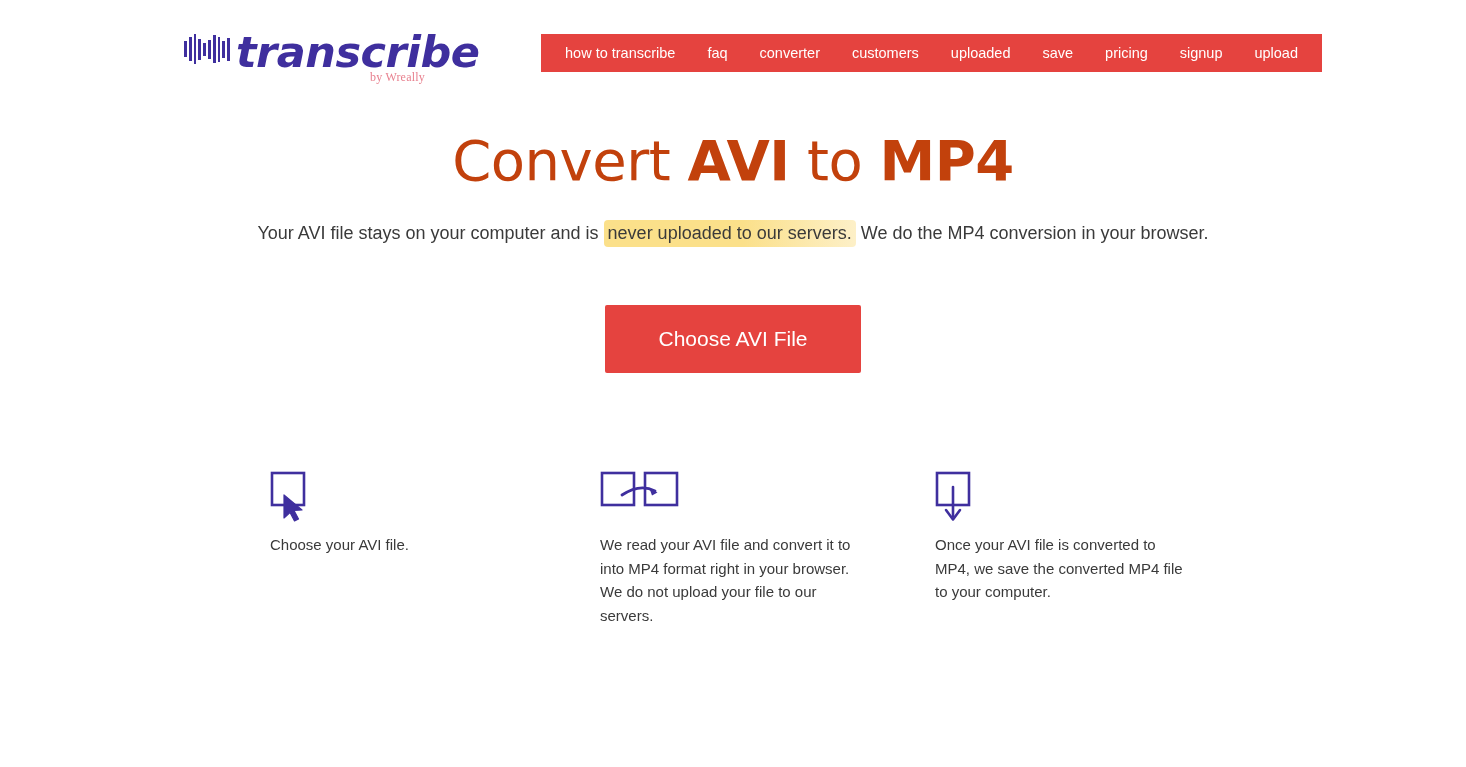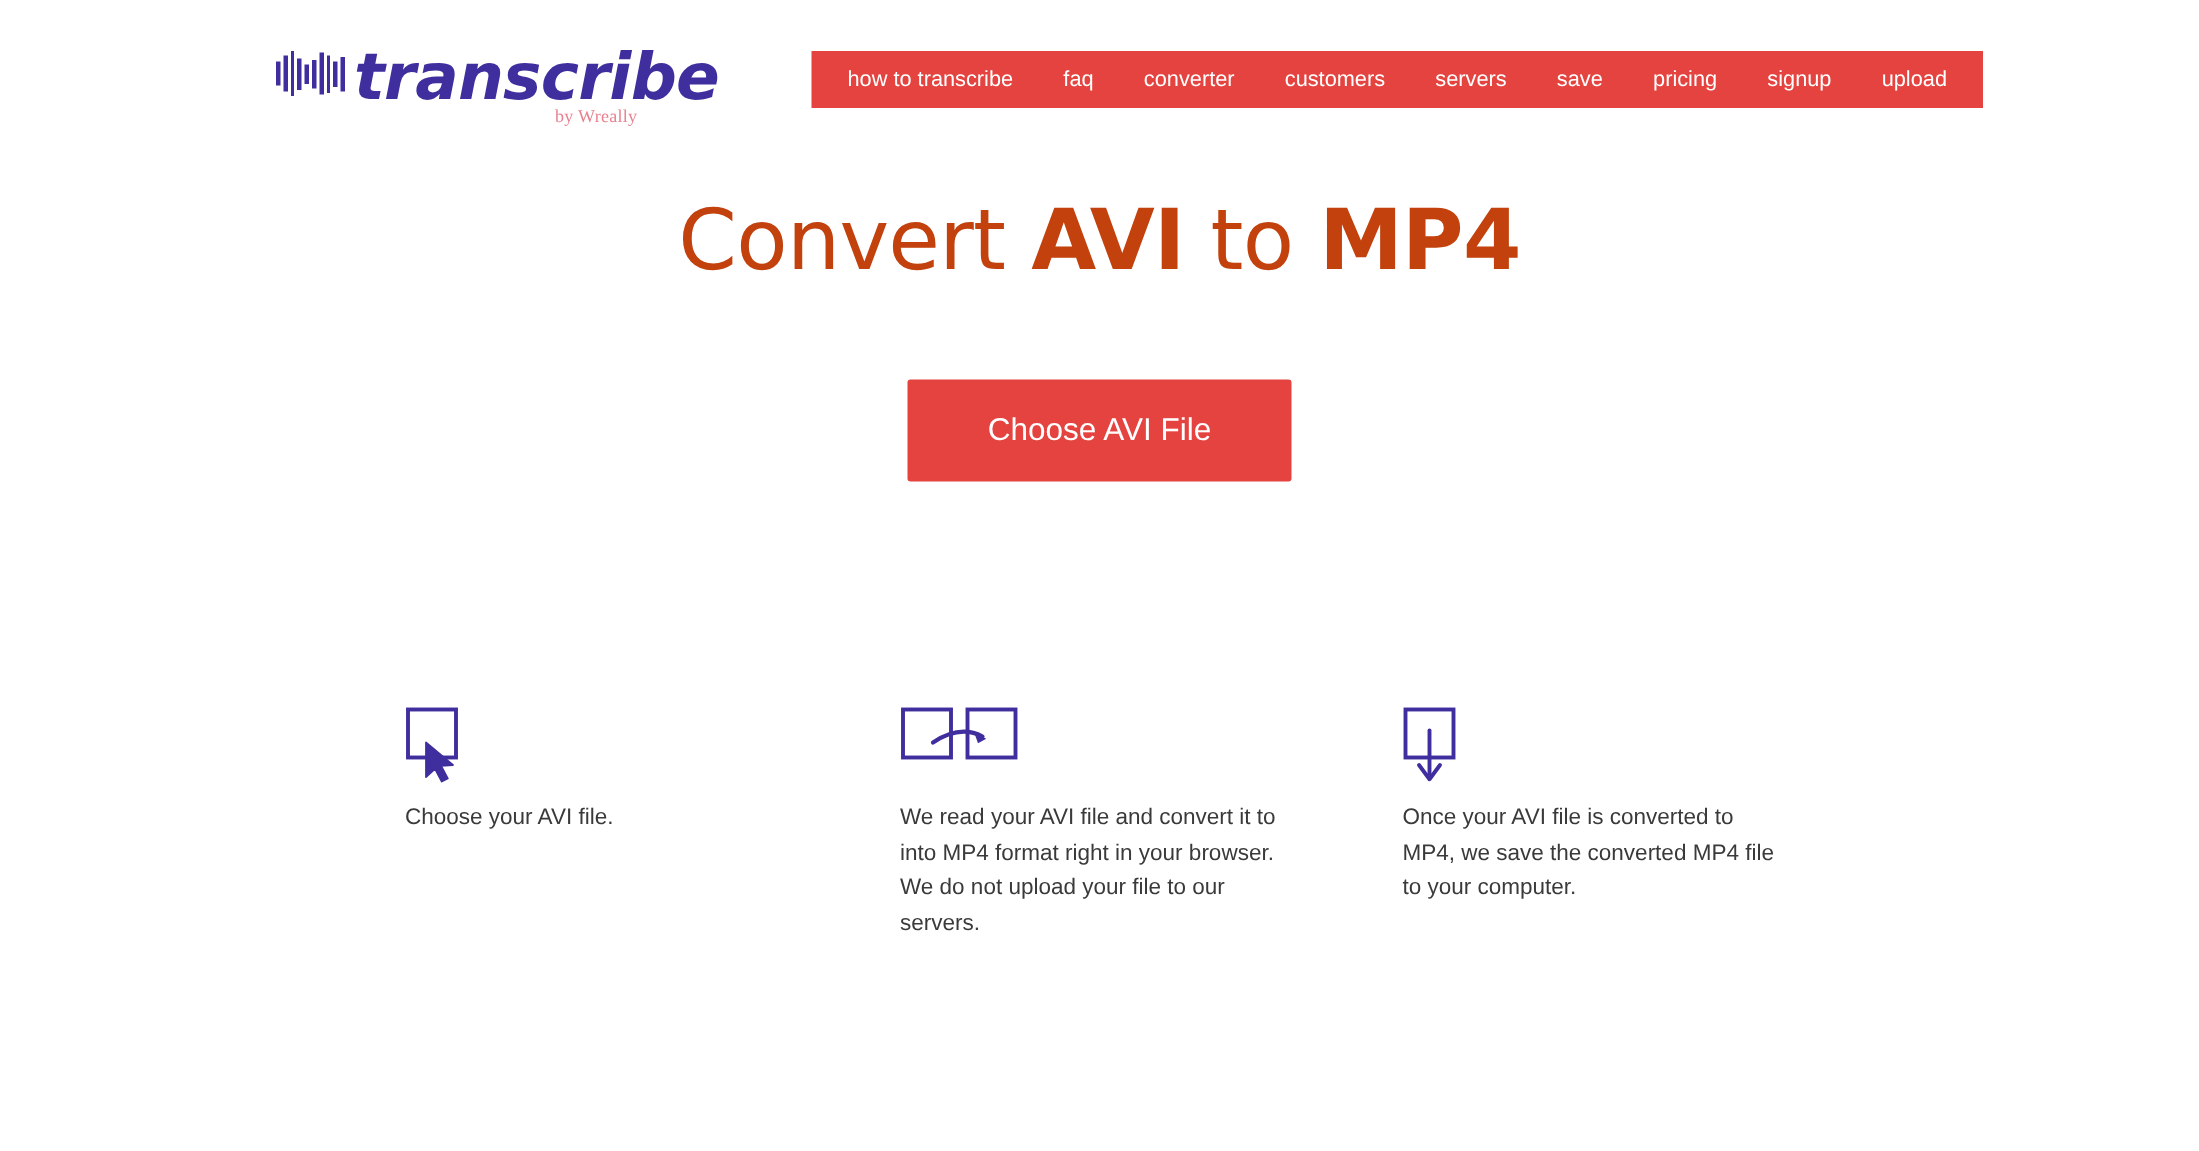--- a/index.html
+++ b/index.html
@@ -242,32 +242,33 @@
       </div>
       <div class="logo-word">transcribe</div>
       <div class="logo-byline">by Wreally</div>
     </div>
 
     <nav class="navbar">
       <a class="nav-item" href="#">how to transcribe</a>
       <a class="nav-item" href="#">faq</a>
       <a class="nav-item" href="#">converter</a>
       <a class="nav-item" href="#">customers</a>
-      <a class="nav-item" href="#">servers</a>
+      <a class="nav-item" href="#">uploaded</a>
       <a class="nav-item" href="#">save</a>
       <a class="nav-item" href="#">pricing</a>
       <a class="nav-item" href="#">signup</a>
       <a class="nav-item" href="#">upload</a>
     </nav>
   </div>
 
   <div class="hero">
 
     <h1 class="hero-title"><span>Convert </span><span class="b">AVI</span><span> to </span><span class="b">MP4</span></h1>
 
+    <p class="hero-sub"><span>Your AVI file stays on your computer and is </span><span class="hl">never uploaded to our servers.</span><span> We do the MP4 conversion in your browser.</span></p>
 
     <div class="cta-wrap">
       <button class="cta-button">Choose AVI File</button>
     </div>
 
   </div>
 
   <div class="steps">
 
     <div class="step step-1">

